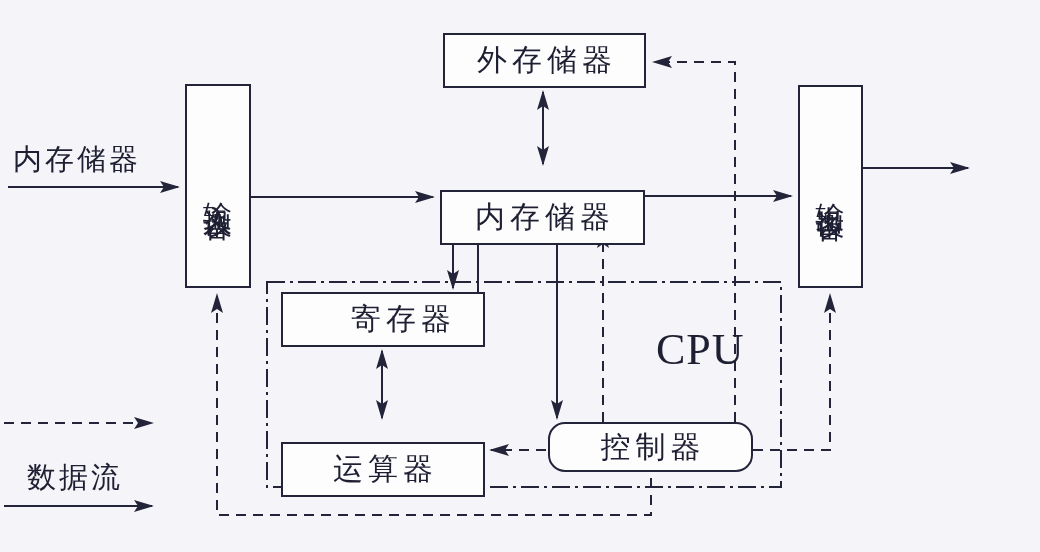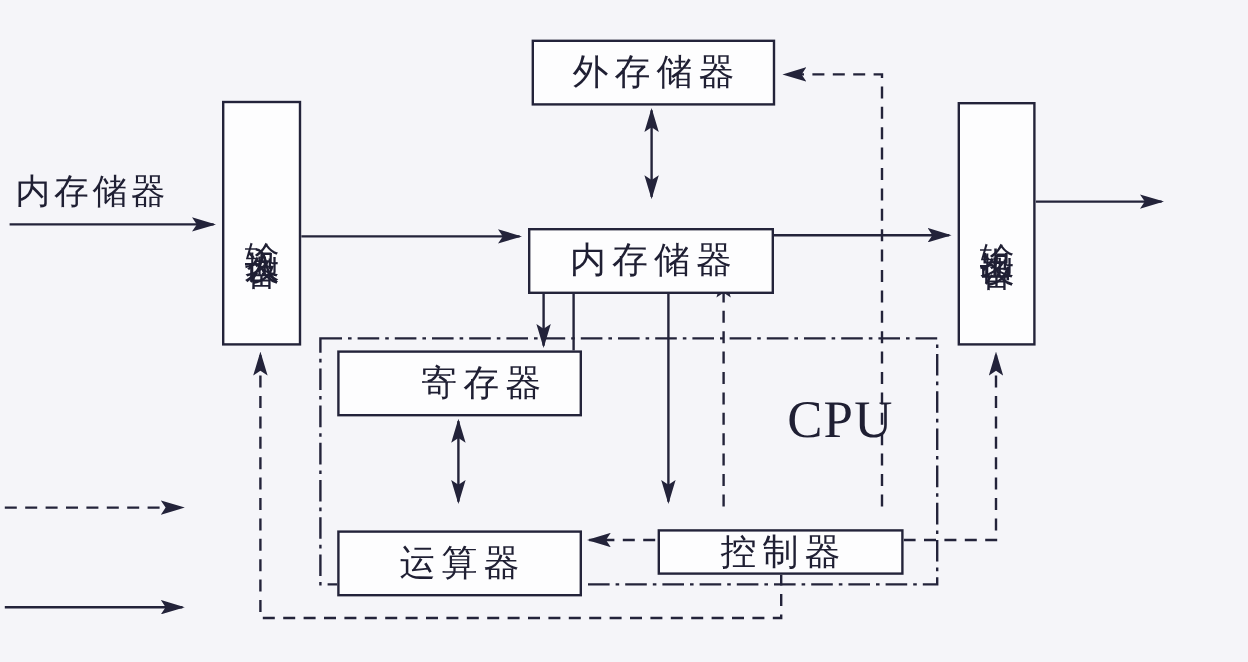--- a/index.html
+++ b/index.html
@@ -92,23 +92,24 @@
   <div class="box vertical" style="left:798px; top:85px; width:65px; height:203px;">输出设备</div>
 
   <div class="box" style="left:443px; top:33px; width:203px; height:55px;">外存储器</div>
 
   <div class="box" style="left:440px; top:168px; width:205px; height:55px;margin-top:22px;">内存储器</div>
 
   <div class="box" style="left:281px; top:292px; width:204px; height:55px;padding-left:36px;">寄存器</div>
 
   <div class="box" style="left:281px; top:442px; width:204px; height:55px;font-family:Liberation Mono, monospace;">运算器</div>
 
-  <div class="box" style="left:548px; top:441px; width:205px; height:38px;">控制器</div>
+  <div class="box" style="left:548px; top:422px; width:205px; height:50px;border-radius:17px;">控制器</div>
 
   <div class="cpu-label" style="left:656px; top:324px;">CPU</div>
 
   <div class="floating-label" style="left:13px; top:140px;">内存储器</div>
 
 
 
 
+  <div class="floating-label" style="left:27px; top:458px;">数据流</div>
 
 </div>
 
 </body></html>

